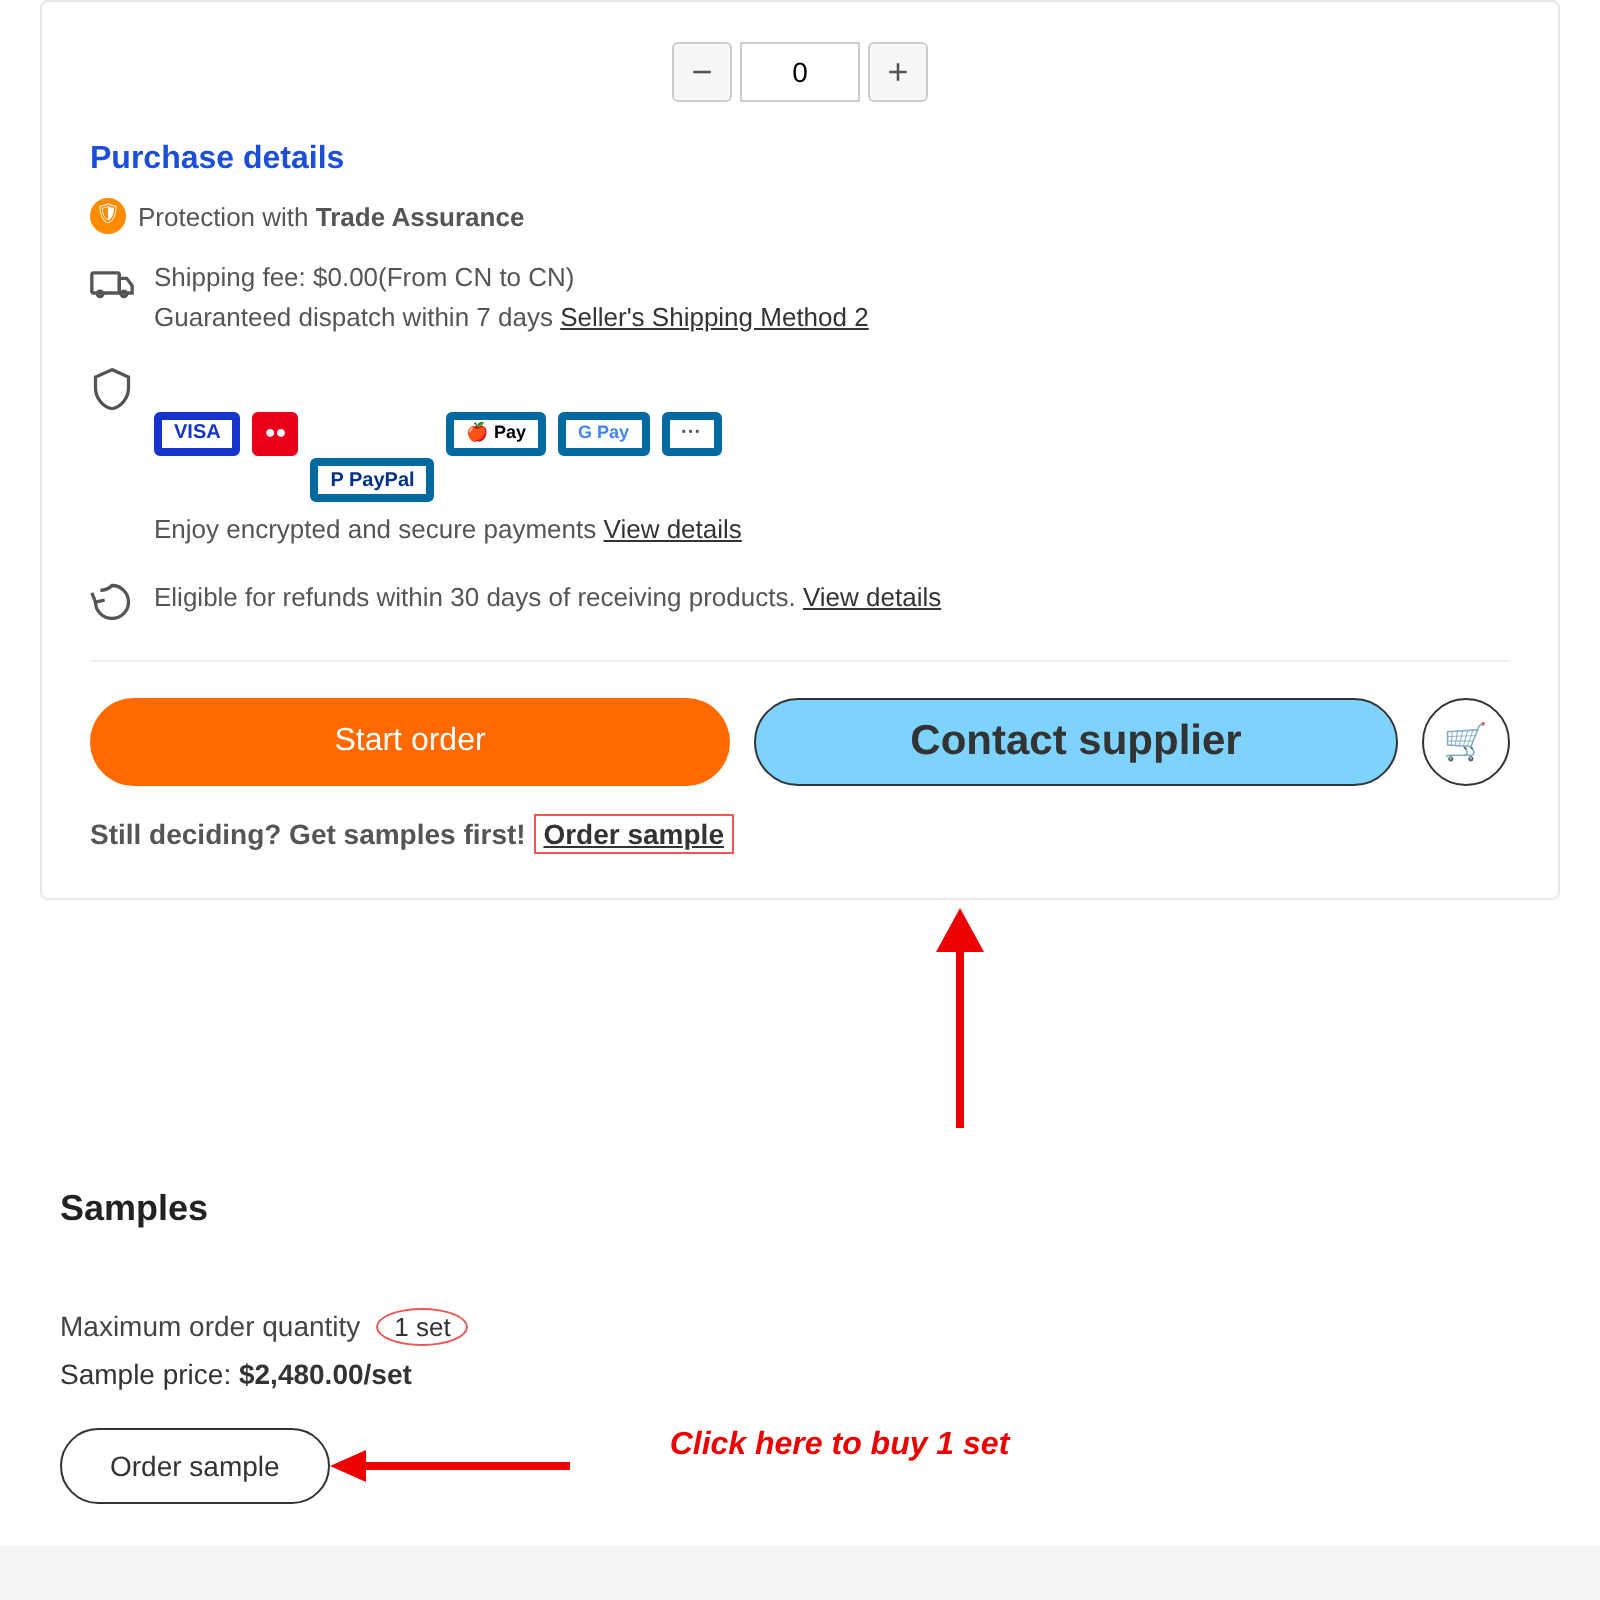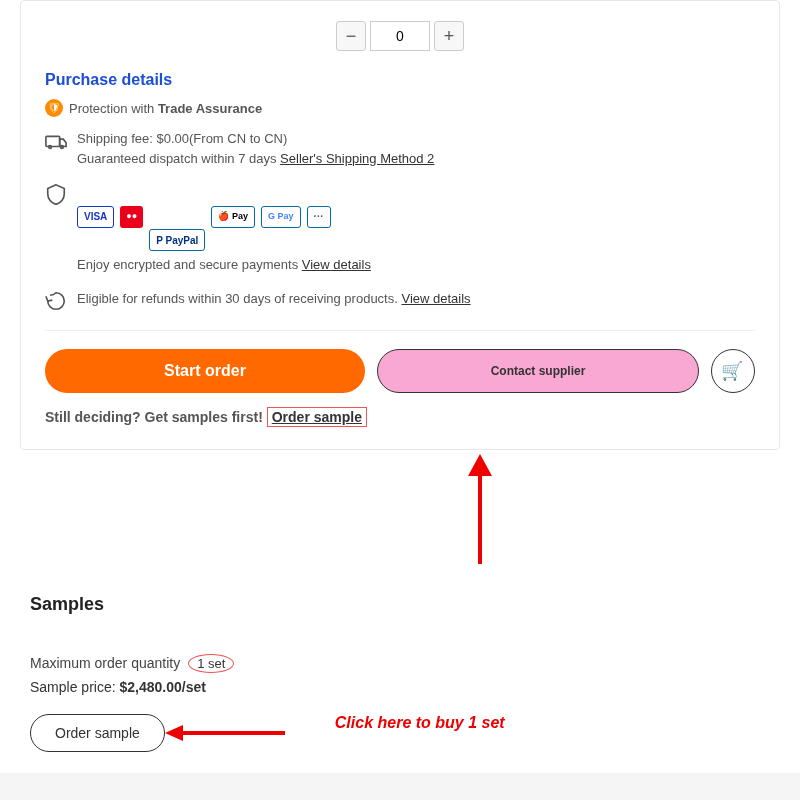--- a/index.html
+++ b/index.html
@@ -111,21 +111,21 @@
       align-items: center;
       gap: 6px;
       margin-bottom: 4px;
     }
     .pay-badge {
       display: inline-flex;
       align-items: center;
       justify-content: center;
       height: 22px;
       padding: 0 6px;
-      border: 1px solid #0369a1;
+      border: 4px solid #0369a1;
       border-radius: 3px;
       font-size: 10px;
       font-weight: 700;
       background: #fff;
     }
     .visa-badge { color: #1434CB; border-color: #1434CB; }
     .paypal-badge { color: #003087; margin-top: 47px; }
     .apple-badge { color: #000; font-size: 9px; }
     .google-badge { color: #4285F4; font-size: 9px; }
     .more-badge { color: #555; }
@@ -145,31 +145,31 @@
       margin-bottom: 16px;
     }
     .btn-start-order {
       flex: 1;
       height: 44px;
       background: #ff6900;
       color: white;
       border: none;
       border-radius: 22px;
       font-size: 16px;
-      font-weight: 700;
+      font-weight: 400;
       cursor: pointer;
     }
     .btn-contact {
       flex: 1;
       height: 44px;
-      background: #f9a8d4;
+      background: #7dd3fc;
       color: #333;
       border: 1.5px solid #333;
       border-radius: 22px;
-      font-size: 12px;
+      font-size: 21px;
       font-weight: 600;
       cursor: pointer;
     }
     .btn-cart {
       width: 44px;
       height: 44px;
       background: #fff;
       border: 1.5px solid #333;
       border-radius: 50%;
       display: flex;

